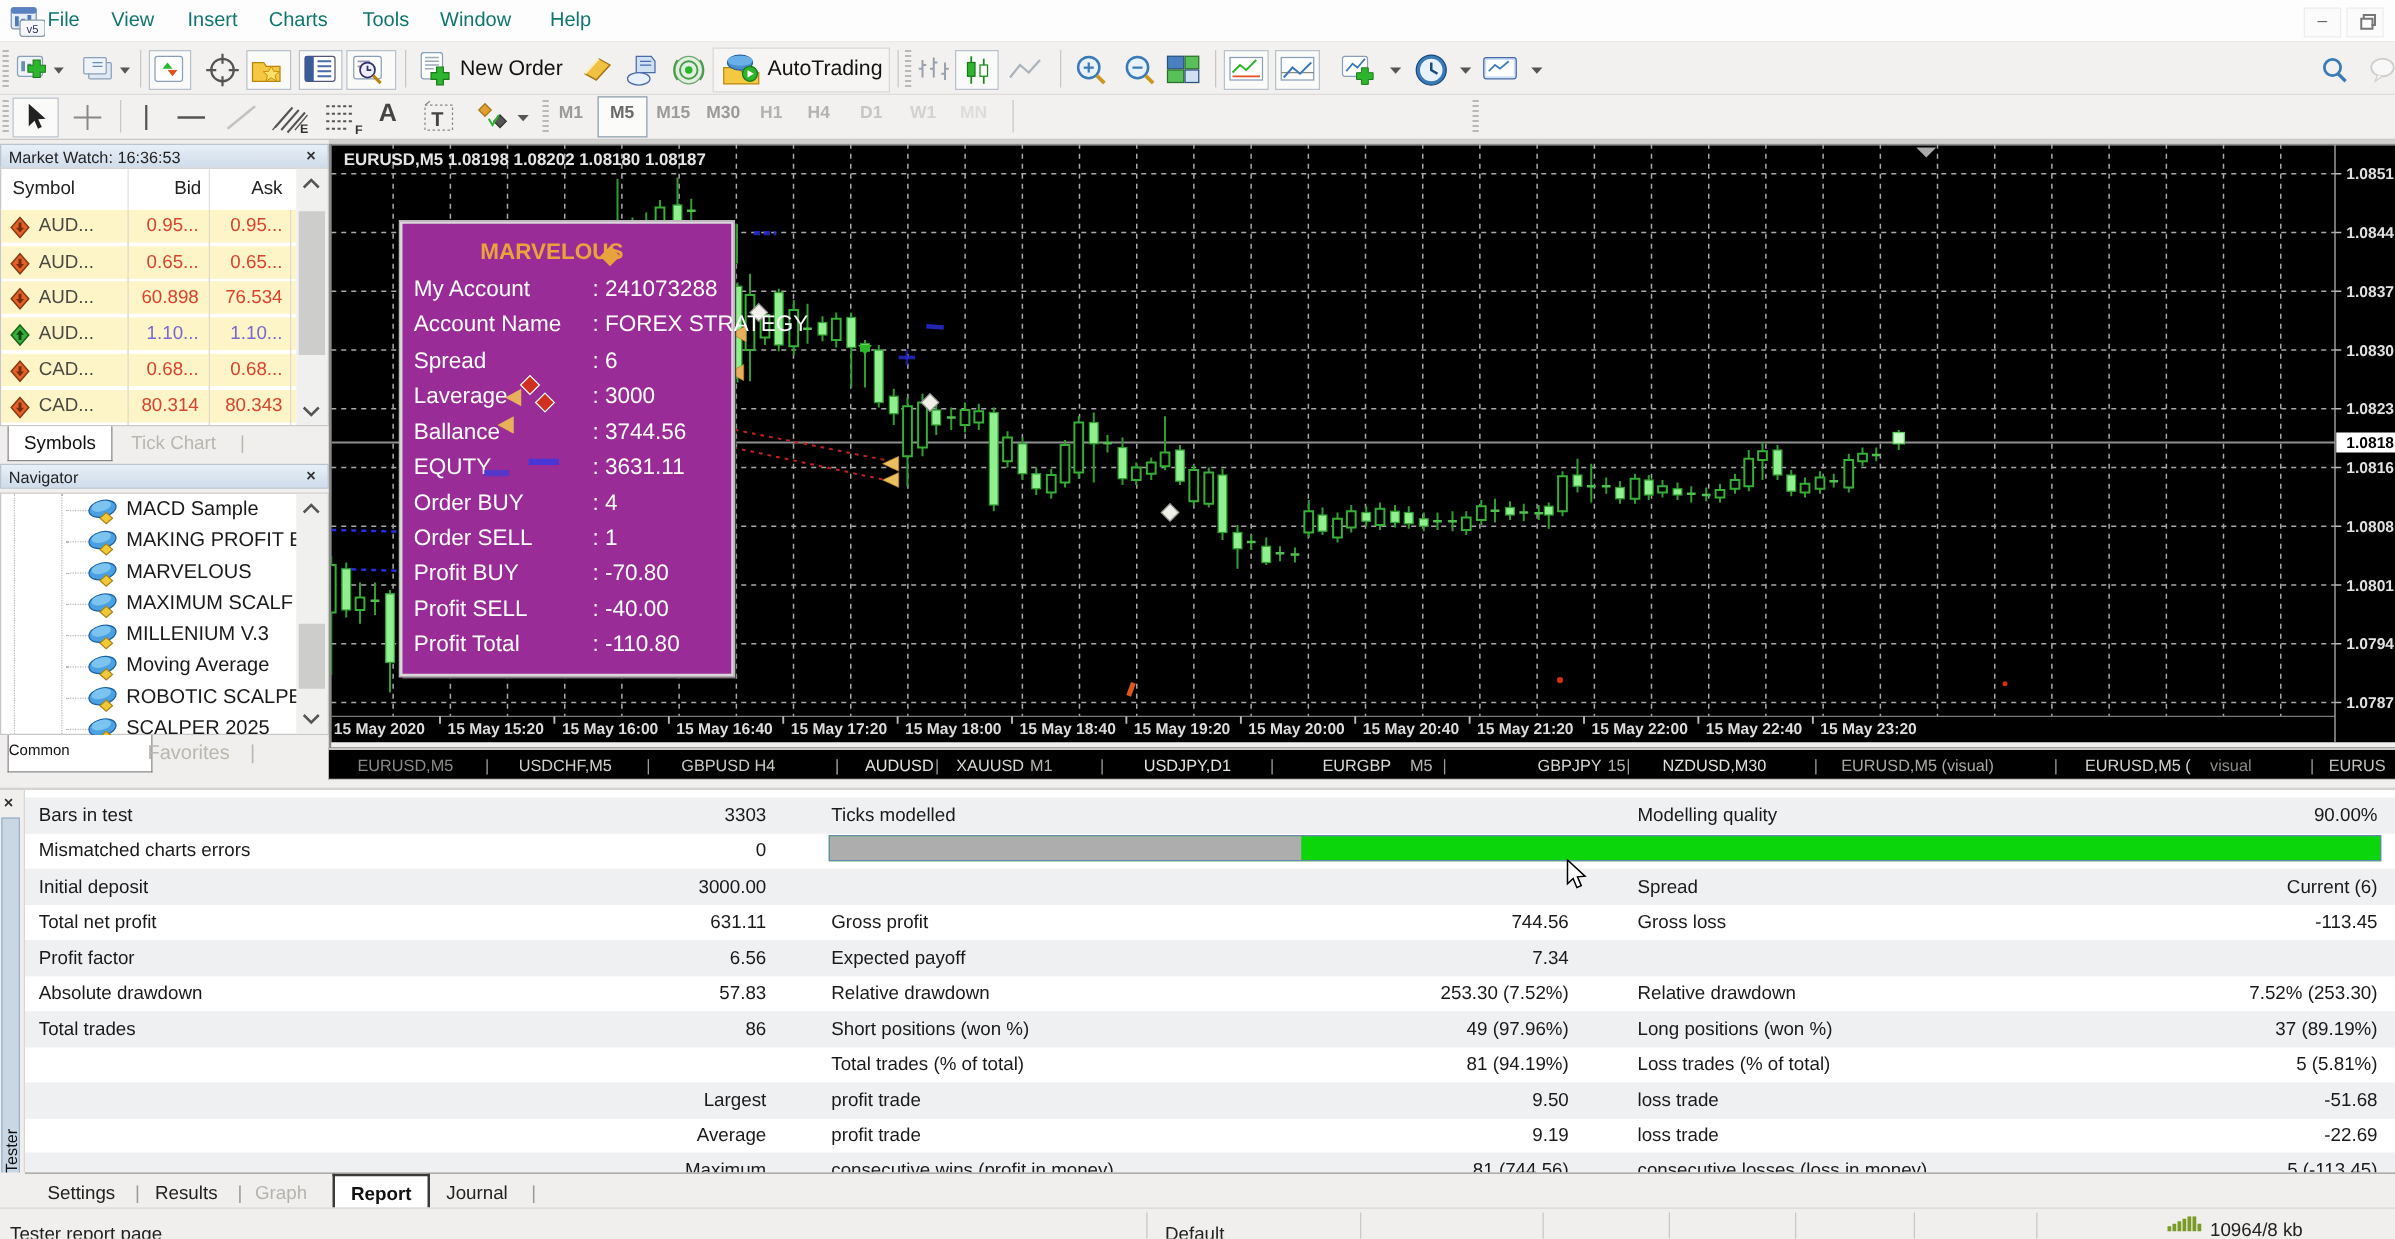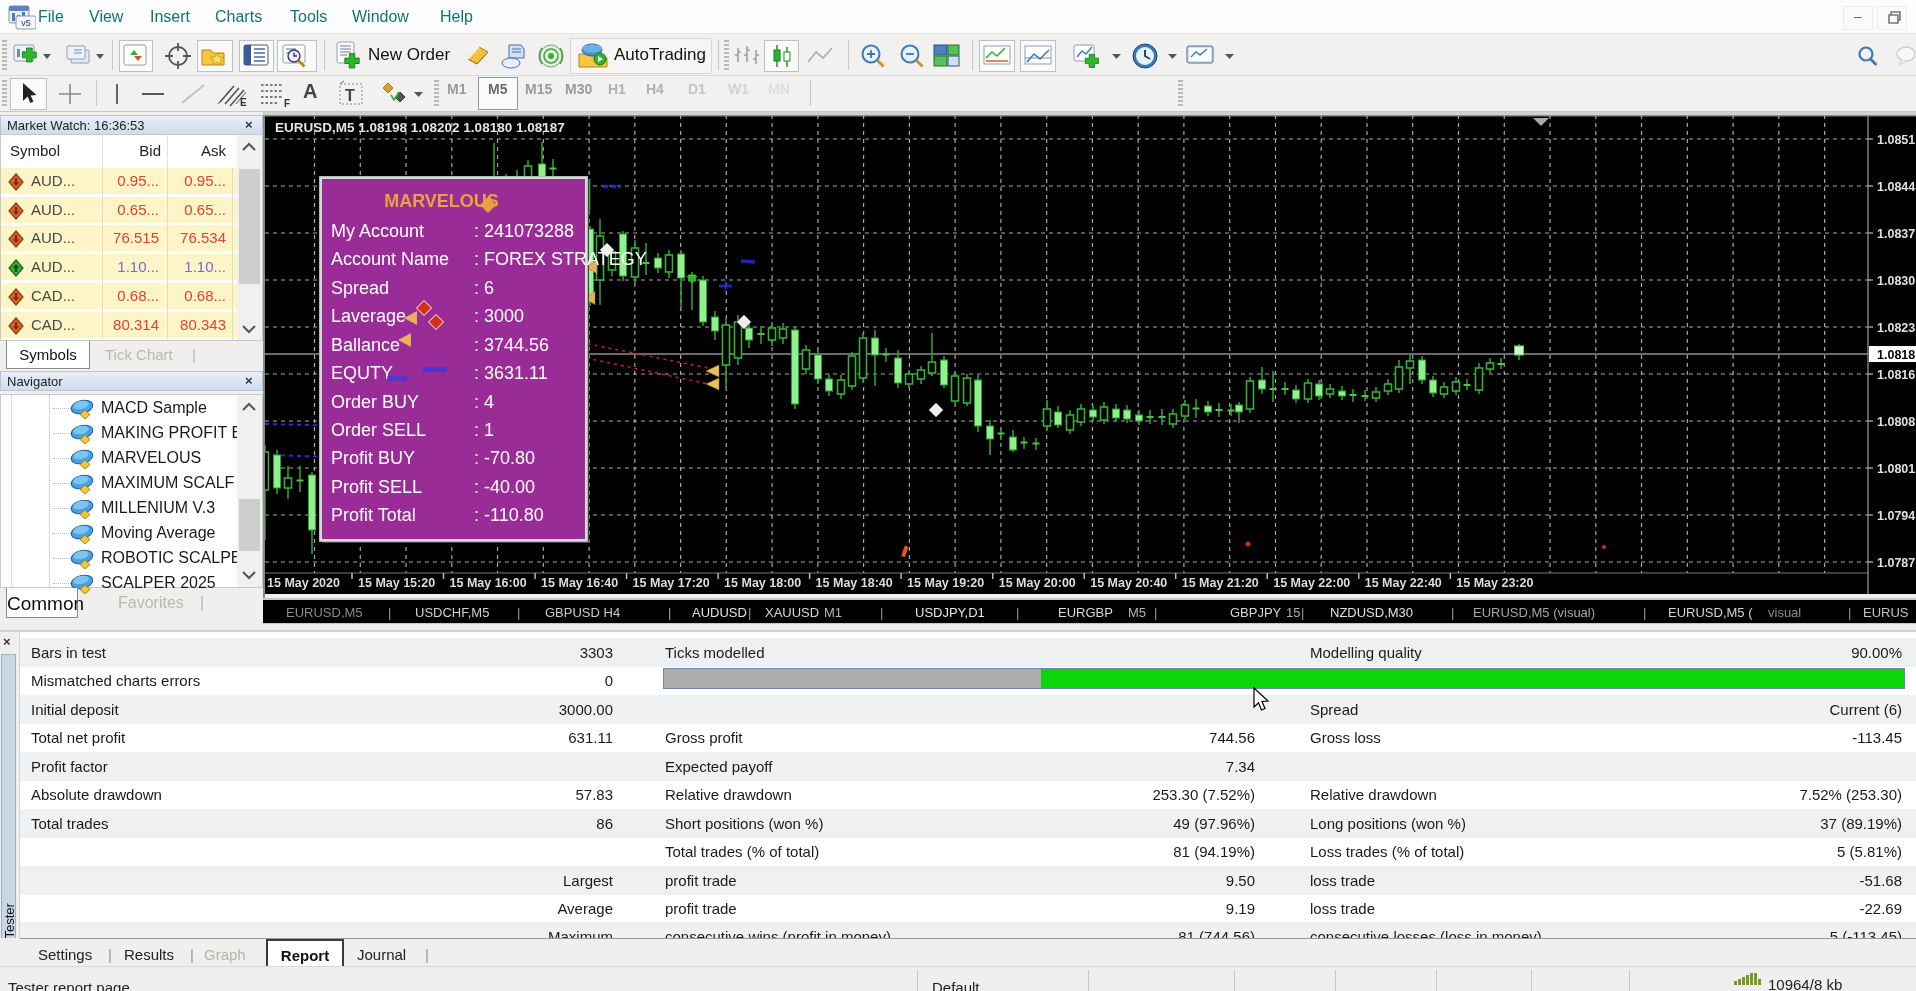--- a/index.html
+++ b/index.html
@@ -291,21 +291,21 @@
             <div class="abs" style="left:30px;top:4px;font-size:15px;color:#4a4a42">AUD...</div>
             <div class="abs" style="left:58px;top:4px;width:100px;text-align:right;font-size:15px;color:#d8452f">0.65...</div>
             <div class="abs" style="left:124px;top:4px;width:101px;text-align:right;font-size:15px;color:#d8452f">0.65...</div>
           </div>
           <div class="abs" style="left:0;top:57px;width:236px;height:26px;background:#fdf4c8">
             <svg class="abs" style="left:6px;top:5px" width="18" height="18">
               <path d="M9 1 L16 9 L9 17 L2 9 Z" fill="#e0622a" stroke="#8a3a10" stroke-width="1.2"></path>
               <path d="M9 13 L5.8 9.2 L7.8 9.2 L7.8 5 L10.2 5 L10.2 9.2 L12.2 9.2 Z" fill="#7a2a08"></path>
             </svg>
             <div class="abs" style="left:30px;top:4px;font-size:15px;color:#4a4a42">AUD...</div>
-            <div class="abs" style="left:58px;top:4px;width:100px;text-align:right;font-size:15px;color:#d8452f">76.515</div>
+            <div class="abs" style="left:58px;top:4px;width:100px;text-align:right;font-size:15px;color:#d8452f">60.898</div>
             <div class="abs" style="left:124px;top:4px;width:101px;text-align:right;font-size:15px;color:#d8452f">76.534</div>
           </div>
           <div class="abs" style="left:0;top:86px;width:236px;height:26px;background:#fdf4c8">
             <svg class="abs" style="left:6px;top:5px" width="18" height="18">
               <path d="M9 1 L16 9 L9 17 L2 9 Z" fill="#3aae3a" stroke="#156815" stroke-width="1.2"></path>
               <path d="M9 5 L12.2 8.8 L10.2 8.8 L10.2 13 L7.8 13 L7.8 8.8 L5.8 8.8 Z" fill="#0c4a0c"></path>
             </svg>
             <div class="abs" style="left:30px;top:4px;font-size:15px;color:#4a4a42">AUD...</div>
             <div class="abs" style="left:58px;top:4px;width:100px;text-align:right;font-size:15px;color:#7a6ad0">1.10...</div>
             <div class="abs" style="left:124px;top:4px;width:101px;text-align:right;font-size:15px;color:#7a6ad0">1.10...</div>
@@ -411,21 +411,21 @@
       <div class="abs" style="left:236px;top:0px;width:25px;height:192px;background:#f0f0ee">
         <svg class="abs" style="left:4px;top:6px" width="16" height="12">
             <path d="M2 9 l6-6 6 6" fill="none" stroke="#555" stroke-width="2"></path>
           </svg>
         <div class="abs" style="left:2px;top:104px;width:21px;height:52px;background:#cdcdcb"></div>
         <svg class="abs" style="left:4px;top:174px" width="16" height="12">
             <path d="M2 3 l6 6 6-6" fill="none" stroke="#555" stroke-width="2"></path>
           </svg>
       </div>
     </div>
-    <div class="abs" style="left:6px;top:476px;width:72px;height:30px;background:#fff;border:1px solid #888;border-top:none;font-size:19px;color:#111;text-align:right;padding-top:5px">Common</div>
+    <div class="abs" style="left:6px;top:476px;width:116px;height:30px;background:#fff;border:1px solid #888;border-top:none;font-size:12px;color:#111;text-align:left;padding-top:5px">Common</div>
     <div class="abs" style="left:118px;top:482px;font-size:16px;color:#b8b7b0">Favorites</div>
     <div class="abs" style="left:200px;top:482px;font-size:16px;color:#b8b7b0">|</div>
   </div>
   <div id="chartwin" class="abs">
       <div class="abs" style="left:0;top:0;width:1653px;height:518px;background:#f0efed">
         <div class="abs" style="left:0;top:0;width:1653px;height:3px;background:#d0d0ce"></div>
         <div class="abs" style="left:0;top:3px;width:2px;height:483px;background:#8a8a88"></div>
         <svg class="abs" style="left:2px;top:3px" width="1651" height="479" viewBox="0 0 1651 479">
           <rect x="0" y="0" width="1651" height="479" fill="#000"></rect>
           <rect x="0" y="0" width="1651" height="1.5" fill="#8a8a88"></rect>
@@ -828,20 +828,21 @@
       <div class="trow" style="top:91px">
         <span class="tl1">Total net profit</span>
         <span class="tv1">631.11</span>
         <span class="tl2">Gross profit</span>
         <span class="tv2">744.56</span>
         <span class="tl3">Gross loss</span>
         <span class="tv3">-113.45</span>
       </div>
       <div class="trow g" style="top:120px">
         <span class="tl1">Profit factor</span>
+        <span class="tv1">6.56</span>
         <span class="tl2">Expected payoff</span>
         <span class="tv2">7.34</span>
       </div>
       <div class="trow" style="top:148px">
         <span class="tl1">Absolute drawdown</span>
         <span class="tv1">57.83</span>
         <span class="tl2">Relative drawdown</span>
         <span class="tv2">253.30 (7.52%)</span>
         <span class="tl3">Relative drawdown</span>
         <span class="tv3">7.52% (253.30)</span>

